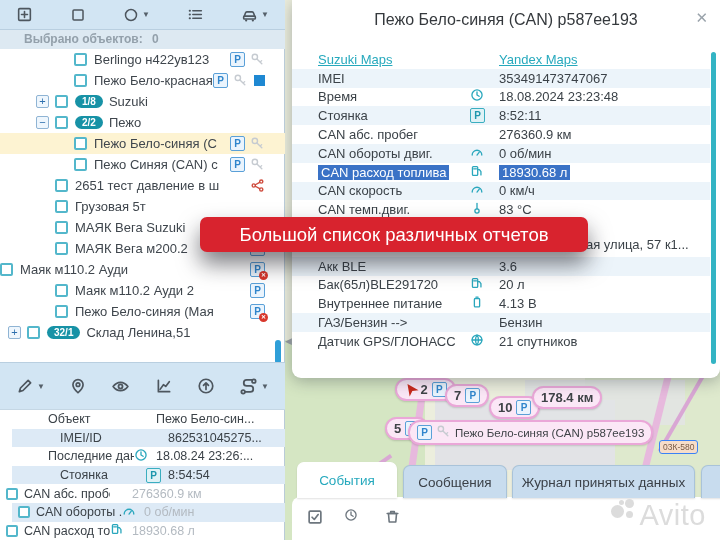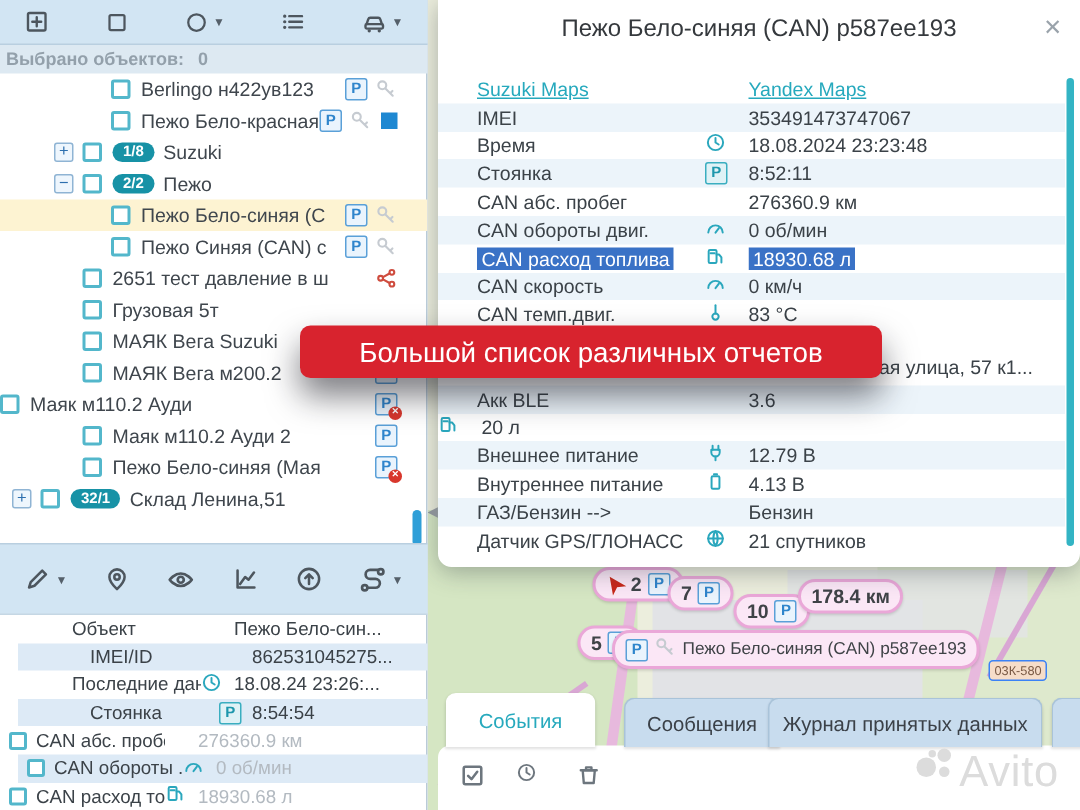--- a/index.html
+++ b/index.html
@@ -30,21 +30,21 @@
               border-right:1px solid #b9cbd8;}
   .toolbar{position:absolute;left:0;width:285px;background:#d2e5f3;display:flex;align-items:center;
            justify-content:space-between;padding:0 16px;color:#4d565e;}
   #toolbar1{top:0;height:30px;border-bottom:1px solid #b9cfe0;}
   #toolbar2{top:362px;height:48px;border-top:1px solid #b9cfe0;border-bottom:1px solid #c5d7e4;}
   .tb-item{display:flex;align-items:center;gap:3px;cursor:pointer;}
   .tb-item svg{display:block;}
   .dd{font-size:8px;color:#55606a;}
 
   #selected-bar{position:absolute;left:0;top:30px;width:285px;height:19px;background:#dde9f2;
-                color:#93a0ab;font-size:12px;font-weight:bold;line-height:19px;padding-left:4px;}
+                color:#93a0ab;font-size:12px;font-weight:bold;line-height:19px;padding-left:24px;}
 
   #tree{position:absolute;left:0;top:49px;width:285px;height:313px;overflow:hidden;}
   .trow{display:flex;align-items:center;height:21px;font-size:13px;color:#3f464d;padding-right:20px;}
   .trow.hl{background:#fdf3d2;}
   .trow .lbl{white-space:nowrap;overflow:hidden;}
   .trow .spacer{margin-left:auto;}
   .exp{width:13px;height:13px;border:1px solid #8fb4d4;background:#eef6fd;color:#2d6fae;font-size:11px;
        line-height:11px;text-align:center;margin-right:6px;flex:none;border-radius:2px;}
   .cb{width:13px;height:13px;border:2px solid #53b7cb;border-radius:2px;background:#fff;margin-right:7px;flex:none;}
   .badge{background:#1792a6;color:#fff;font-size:10px;font-weight:bold;border-radius:9px;
@@ -526,39 +526,29 @@
           <span class="pval">83 °C</span>
         </div>
         <div class="prow alt" style="background: transparent;"></div>
         <div class="prow" style="background: transparent;"></div>
         <div class="prow alt">
           <span class="plbl">Акк BLE</span>
           <span class="picol"></span>
           <span class="pval">3.6</span>
         </div>
         <div class="prow">
+          <span class="plbl">Бак(65л)BLE291720</span>
           <span class="picol">
             <span><svg width="14" height="14" viewBox="0 0 16 16" fill="none" stroke="currentColor" stroke-width="1.5" stroke-linecap="round" stroke-linejoin="round">
                 <rect x="2.8" y="3" width="6" height="10" rx="1"></rect>
                 <path d="M4.2 5.5h3.2"></path>
                 <path d="M8.8 6.5h2l1.7 2.2v3.8"></path>
               </svg></span>
           </span>
           <span class="pval">20 л</span>
-        </div>
-        <div class="prow alt">
-          <span class="plbl">Внешнее питание</span>
-          <span class="picol">
-            <span><svg width="14" height="14" viewBox="0 0 16 16" fill="none" stroke="currentColor" stroke-width="1.5" stroke-linecap="round" stroke-linejoin="round">
-                <path d="M5.8 2.5v3M10.2 2.5v3"></path>
-                <path d="M4.8 5.5h6.4v2a3.2 3.2 0 0 1-6.4 0z"></path>
-                <path d="M8 10.7v2.8"></path>
-              </svg></span>
-          </span>
-          <span class="pval">12.79 В</span>
         </div>
         <div class="prow">
           <span class="plbl">Внутреннее питание</span>
           <span class="picol">
             <span><svg width="14" height="14" viewBox="0 0 16 16" fill="none" stroke="currentColor" stroke-width="1.5" stroke-linecap="round" stroke-linejoin="round">
                 <rect x="5" y="4" width="6" height="9.5" rx="1"></rect>
                 <path d="M6.8 2.4h2.4"></path>
               </svg></span>
           </span>
           <span class="pval">4.13 В</span>
@@ -599,21 +589,21 @@
           </svg></span>
         <span class="bicon" style="left: 92px;"><svg width="17" height="17" viewBox="0 0 16 16" fill="none" stroke="currentColor" stroke-width="1.5" stroke-linecap="round" stroke-linejoin="round">
             <path d="M4.2 5.2h7.6l-.7 8H4.9z"></path>
             <path d="M3 5.2h10M6.3 5.2V3.4h3.4v1.8"></path>
           </svg></span>
       </div>
     <div id="tabs-host">
         <div class="tab active" style="left: 5px; width: 100px;">
           <span>События</span>
         </div>
-        <div class="tab" style="left: 124px; width: 104px;">
+        <div class="tab" style="left: 111px; width: 104px;">
           <span>Сообщения</span>
         </div>
         <div class="tab" style="left: 220px; width: 183px;">
           <span>Журнал принятых данных</span>
         </div>
         <div class="tab" style="left: 409px; width: 30px;"></div>
       </div>
   </div>
 
   <div id="watermark">

